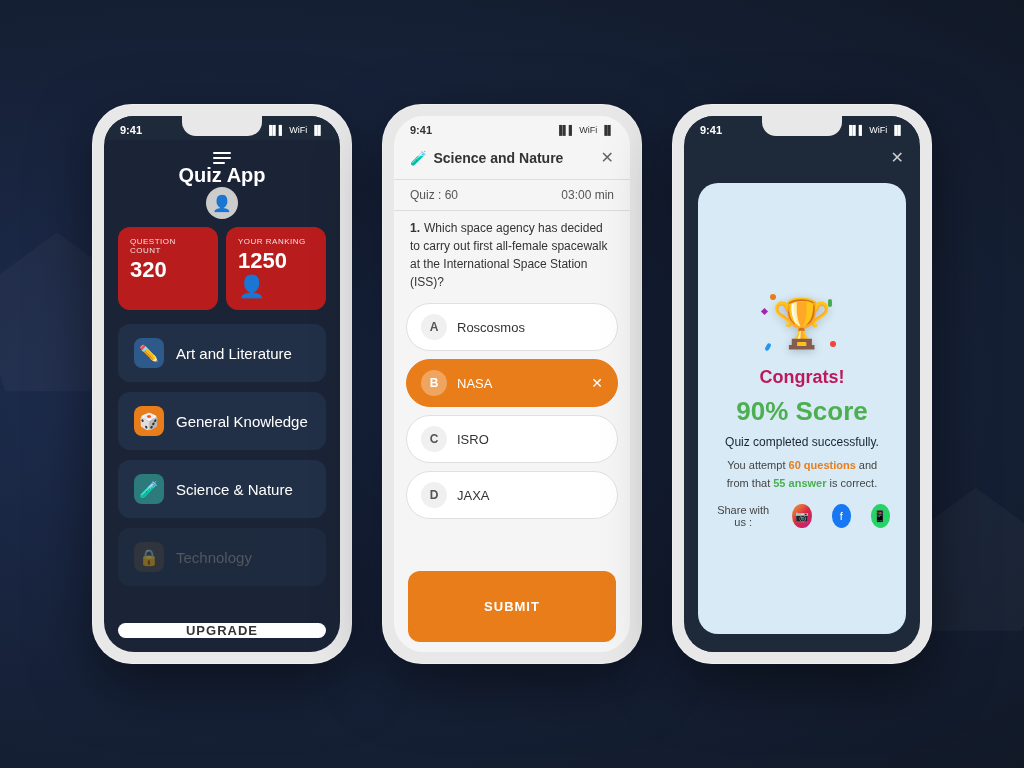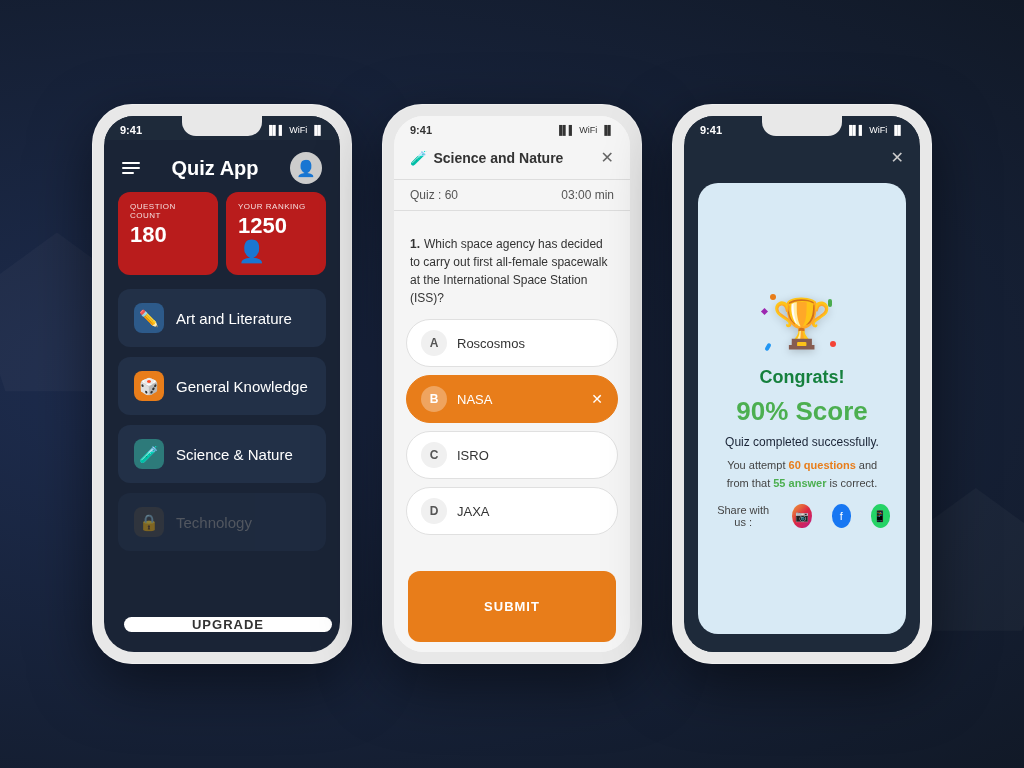--- a/index.html
+++ b/index.html
@@ -108,20 +108,21 @@
       transform: translateX(-50%);
     }
 
     
     .phone1 .phone-inner { background: #1a2436; }
     .phone1 .app-header {
       display: flex;
       align-items: center;
       justify-content: space-between;
       padding: 12px 18px 8px;
+      flex-direction: column;
     }
     .hamburger-icon {
       display: flex;
       flex-direction: column;
       gap: 3px;
     }
     .hamburger-icon span {
       display: block;
       width: 18px;
       height: 2px;
@@ -201,21 +202,21 @@
     .cat-icon.teal { background: #2d7a7a; }
     .cat-icon.gray { background: #444; }
     .category-item .cat-name {
       color: #fff;
       font-size: 15px;
       font-weight: 500;
     }
     .category-item.locked .cat-name { color: #888; }
 
     .upgrade-btn {
-      margin: 20px;
+      margin: 14px;
       background: #fff;
       border: none;
       border-radius: 16px;
       font-size: 13px;
       font-weight: 700;
       letter-spacing: 1px;
       color: #333;
       cursor: pointer;
       width: calc(100% - 28px);
     }
@@ -252,21 +253,21 @@
       cursor: pointer;
     }
 
     .quiz-meta {
       display: flex;
       justify-content: space-between;
       padding: 8px 16px;
       border-top: 1px solid #ddd;
       border-bottom: 1px solid #ddd;
       background: #f5f5f5;
-      margin-bottom: 16px;
+      margin-bottom: 0;
     }
     .quiz-meta span {
       font-size: 12px;
       color: #555;
     }
 
     .question-area {
       padding: 8px 16px 12px;
       background: #f5f5f5;
     }
@@ -392,21 +393,21 @@
     .confetti-dot {
       position: absolute;
       width: 6px;
       height: 6px;
       border-radius: 50%;
     }
 
     .congrats-text {
       font-size: 18px;
       font-weight: 800;
-      color: #15803d;
+      color: #be185d;
     }
     .score-text {
       font-size: 26px;
       font-weight: 800;
       color: #4caf50;
     }
     .success-text {
       font-size: 12px;
       font-weight: 400;
       color: #1a2436;
@@ -471,21 +472,21 @@
             <span></span>
             <span style="width:12px"></span>
         </div>
         <span class="app-title">Quiz App</span>
         <div class="avatar-circle">👤</div>
       </div>
 
       <div class="stats-row">
         <div class="stat-box">
           <div class="label">Question Count</div>
-          <div class="value">180</div>
+          <div class="value">320</div>
         </div>
         <div class="stat-box">
           <div class="label">Your Ranking</div>
           <div class="value"><span>1250</span> 👤</div>
         </div>
       </div>
 
       <div class="category-list">
         <div class="category-item">
           <div class="cat-icon blue">✏️</div>

